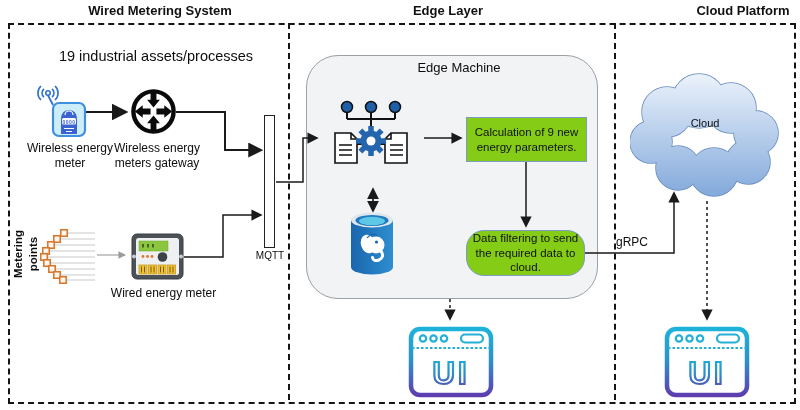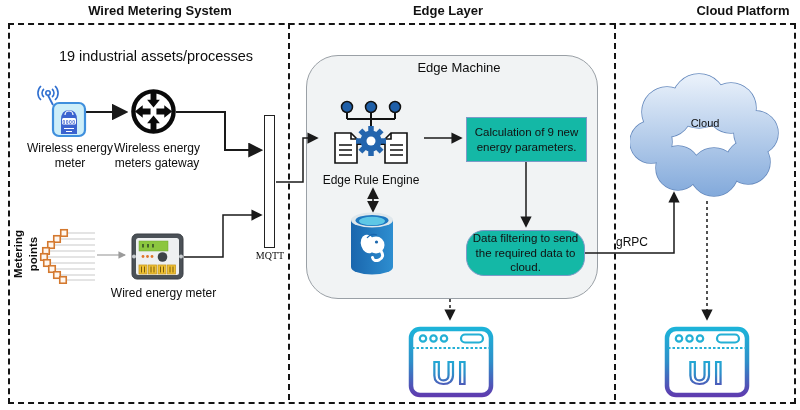--- a/index.html
+++ b/index.html
@@ -6,21 +6,21 @@
   #canvas{position:relative;width:800px;height:410px;background:#fff;
           font-family:"Liberation Sans",sans-serif;color:#111;overflow:hidden;}
   .abs{position:absolute;}
   .lbl{position:absolute;font-size:12px;line-height:1.28;text-align:center;
        white-space:pre-line;color:#0d0d0d;}
   .sec-title{position:absolute;top:3px;font-size:13px;font-weight:bold;text-align:center;}
   .dashed-box{position:absolute;border:2px dashed #151515;}
   .vdivider{position:absolute;border-left:2px dashed #151515;width:0;}
   .machine{position:absolute;left:306px;top:55px;width:290px;height:242px;
            background:#f1f3f4;border:1.2px solid #9aa0a6;border-radius:32px;}
-  .bluebox{position:absolute;background:#14b8a6;border:1.5px solid #7d9ac8;
+  .bluebox{position:absolute;background:#84cc16;border:1.5px solid #7d9ac8;
            display:flex;align-items:center;justify-content:center;
            font-size:11.5px;line-height:1.25;text-align:center;white-space:pre-line;}
   .mqtt-bar{position:absolute;left:264px;top:115px;width:11px;height:133px;
             background:#fff;border:1.5px solid #222;box-sizing:border-box;}
   .rot{transform:rotate(-90deg);transform-origin:50% 50%;font-weight:bold;font-size:11.5px;}
   svg{display:block;}
 </style>
 </head>
 <body>
 
@@ -130,21 +130,21 @@
       <rect x="8" y="32" width="8" height="9" fill="#f1c232" stroke="#c79a22" stroke-width="0.8"></rect>
       <rect x="17.5" y="32" width="8" height="9" fill="#f1c232" stroke="#c79a22" stroke-width="0.8"></rect>
       <rect x="27" y="32" width="8" height="9" fill="#f1c232" stroke="#c79a22" stroke-width="0.8"></rect>
       <rect x="36.5" y="32" width="8" height="9" fill="#f1c232" stroke="#c79a22" stroke-width="0.8"></rect>
       <path d="M10.5,33.5 V39.5 M13.5,33.5 V39.5 M20,33.5 V39.5 M23,33.5 V39.5 M29.5,33.5 V39.5 M32.5,33.5 V39.5 M39,33.5 V39.5 M42,33.5 V39.5" stroke="#7a5d10" stroke-width="1"></path>
     </g>
   </svg>
   <div class="lbl" style="left:101px;top:286px;width:125px;">Wired energy meter</div>
 
   <div class="mqtt-bar"></div>
-  <div class="lbl" style="left:251px;top:250px;width:38px;font-size:10px;font-family:Liberation Serif, serif;">MQTT</div>
+  <div class="lbl" style="left:251px;top:250px;width:38px;font-size:10px;">MQTT</div>
 
   <svg class="abs" style="left:331px;top:99px;" width="80" height="76" viewBox="0 0 80 76">
     <g stroke="#111" stroke-width="2" fill="none">
       <path d="M16,13 V20 M40,13 V28 M64,13 V20 M16,20 H64"></path>
       <path d="M22,45 H34 M46,45 H58"></path>
     </g>
     <g fill="#1f5fa8" stroke="#111" stroke-width="1.5">
       <circle cx="16" cy="8" r="5.5"></circle>
         <circle cx="40" cy="8" r="5.5"></circle>
         <circle cx="64" cy="8" r="5.5"></circle>
@@ -160,21 +160,20 @@
       <g fill="#2465ae">
         <rect x="37.25" y="27" width="5.5" height="30"></rect>
         <rect x="37.25" y="27" width="5.5" height="30" transform="rotate(45 40 42)"></rect>
         <rect x="37.25" y="27" width="5.5" height="30" transform="rotate(90 40 42)"></rect>
         <rect x="37.25" y="27" width="5.5" height="30" transform="rotate(135 40 42)"></rect>
         <circle cx="40" cy="42" r="10.5"></circle>
       </g>
       <circle cx="40" cy="42" r="4.5" fill="#fff"></circle>
     </g>
   </svg>
-  <div class="lbl" style="left:311px;top:173px;width:120px;">Edge Rule Engine</div>
 
   <svg class="abs" style="left:349px;top:211px;" width="46" height="66" viewBox="0 0 46 66">
     <defs>
       <linearGradient id="dbg" x1="0" y1="0" x2="1" y2="0">
         <stop offset="0" stop-color="#1a66ad"></stop>
           <stop offset="1" stop-color="#2e8ed0"></stop>
       </linearGradient>
       <linearGradient id="uig" x1="0" y1="0" x2="0" y2="1">
         <stop offset="0" stop-color="#1db3d9"></stop>
           <stop offset="0.5" stop-color="#2e8fc9"></stop>

